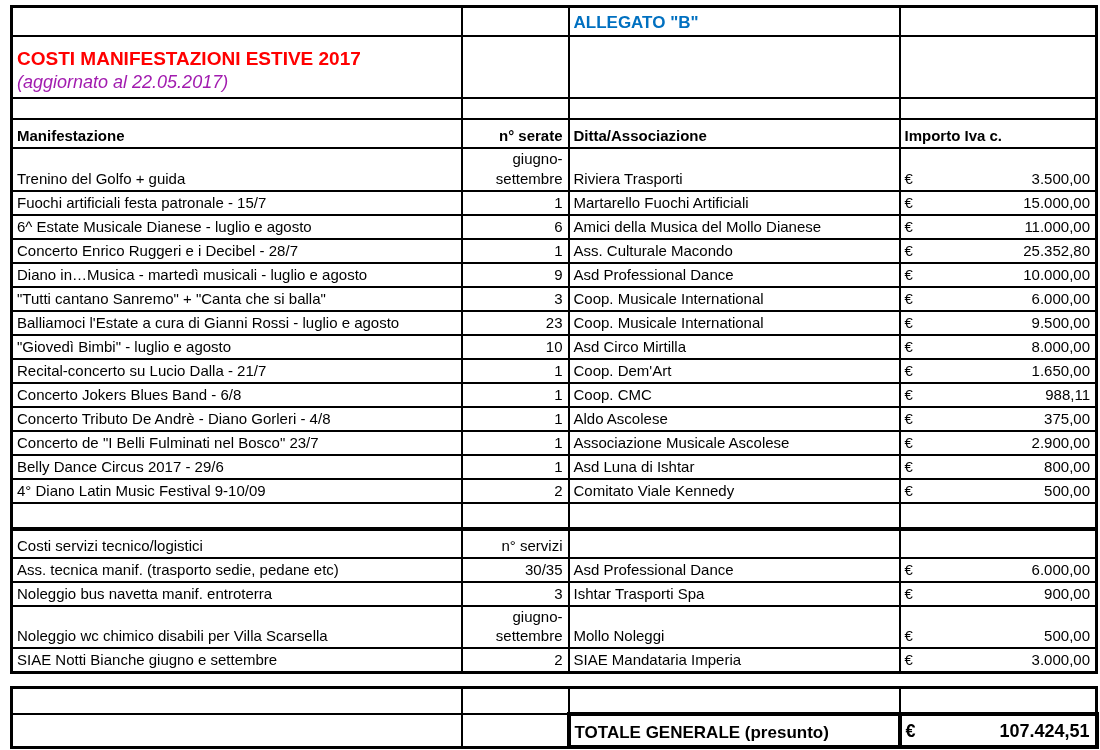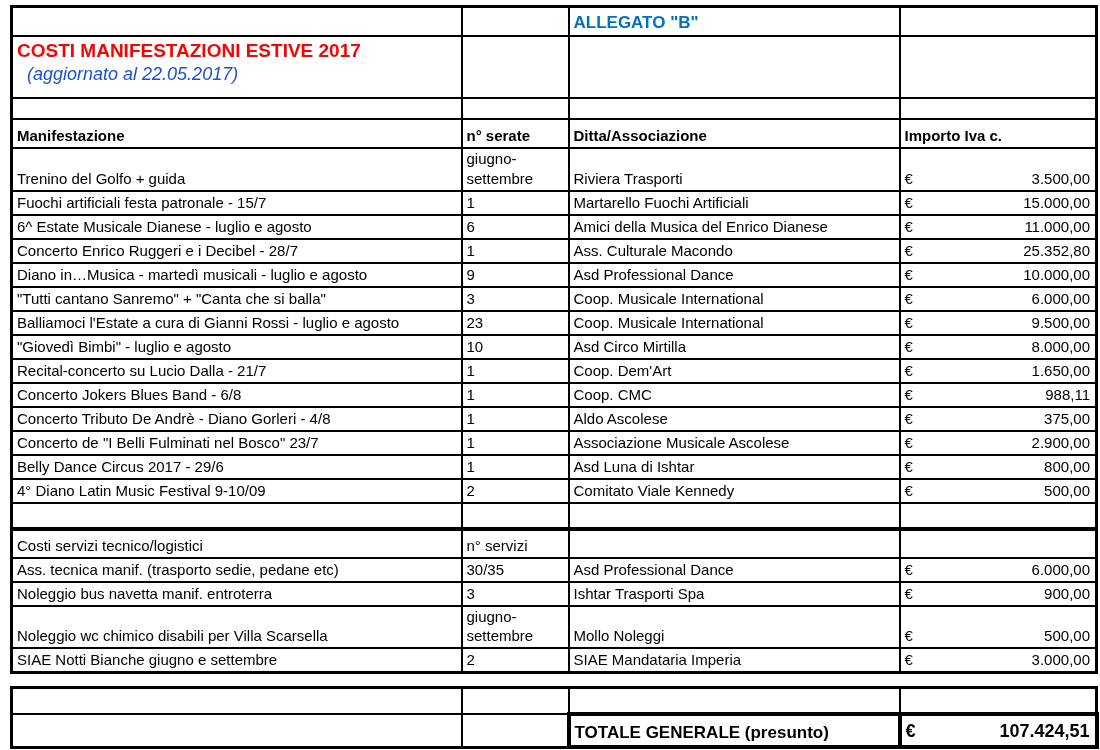--- a/index.html
+++ b/index.html
@@ -11,32 +11,32 @@
   .page{padding:5px 0 0 10px;}
   table{
     border-collapse:collapse;table-layout:fixed;width:1085px;
     border:3px solid #000;background:#fff;
   }
   td{
     border:2px solid #000;vertical-align:bottom;
     padding:0 5px 1px 4px;line-height:1.32;overflow:hidden;
     white-space:normal;word-wrap:break-word;
   }
-  .c2{text-align:left;}
+  .c2{text-align:right;}
   .c4 .eur{float:left;}
   .c4 .amt{float:right;text-align:right;}
   .bold{font-weight:bold;}
   
   tr.h18>td{height:18px;} tr.h21>td{height:21px;} tr.h22>td{height:22px;}
   tr.h25>td{height:25px;} tr.h26>td{height:26px;} tr.h28>td{height:28px;}
   tr.h57>td{height:57px;}
   
   .allegato-cell{font-weight:bold;font-size:17px;}
   .title-cell{vertical-align:top;padding-top:2px;}
-  .title-main{font-weight:bold;font-size:19px;line-height:1.25;}
+  .title-main{font-weight:bold;font-size:19px;line-height:1.25;margin-top:8px;}
   .title-sub{font-style:italic;font-size:18px;line-height:1.25;}
   
   tr.section-row>td{border-top:4px solid #000;font-weight:normal;}
   
   .t2{margin-top:12px;}
   td.total-cell{
     border:4px solid #000;font-weight:bold;font-size:17px;
   }
   td.total-amount-cell{
     border:4px solid #000;font-weight:bold;font-size:18px;
@@ -58,21 +58,21 @@
     <tbody>
       <tr class="h26">
         <td class="c1"></td>
         <td class="c2"></td>
         <td class="c3 allegato-cell" style="color:#0070C0;">ALLEGATO "B"</td>
         <td class="c4"></td>
       </tr>
       <tr class="h57">
         <td class="c1 title-cell">
           <div class="title-main" style="color:#FF0000;">COSTI MANIFESTAZIONI ESTIVE 2017</div>
-          <div class="title-sub" style="color:#1d4ed8;margin-left:10px;">(aggiornato al 22.05.2017)</div>
+          <div class="title-sub" style="color:#a21caf;">(aggiornato al 22.05.2017)</div>
         </td>
         <td class="c2"></td>
         <td class="c3"></td>
         <td class="c4"></td>
       </tr>
       <tr class="h18">
         <td class="c1"></td>
         <td class="c2"></td>
         <td class="c3"></td>
         <td class="c4"></td>
@@ -100,21 +100,21 @@
           <td class="c2">1</td>
           <td class="c3">Martarello Fuochi Artificiali</td>
           <td class="c4">
             <span class="eur">€</span>
             <span class="amt">15.000,00</span>
           </td>
         </tr>
         <tr class="h21">
           <td class="c1">6^ Estate Musicale Dianese - luglio e agosto</td>
           <td class="c2">6</td>
-          <td class="c3">Amici della Musica del Enrico Dianese</td>
+          <td class="c3">Amici della Musica del Mollo Dianese</td>
           <td class="c4">
             <span class="eur">€</span>
             <span class="amt">11.000,00</span>
           </td>
         </tr>
         <tr class="h21">
           <td class="c1">Concerto Enrico Ruggeri e i Decibel - 28/7</td>
           <td class="c2">1</td>
           <td class="c3">Ass. Culturale Macondo</td>
           <td class="c4">

